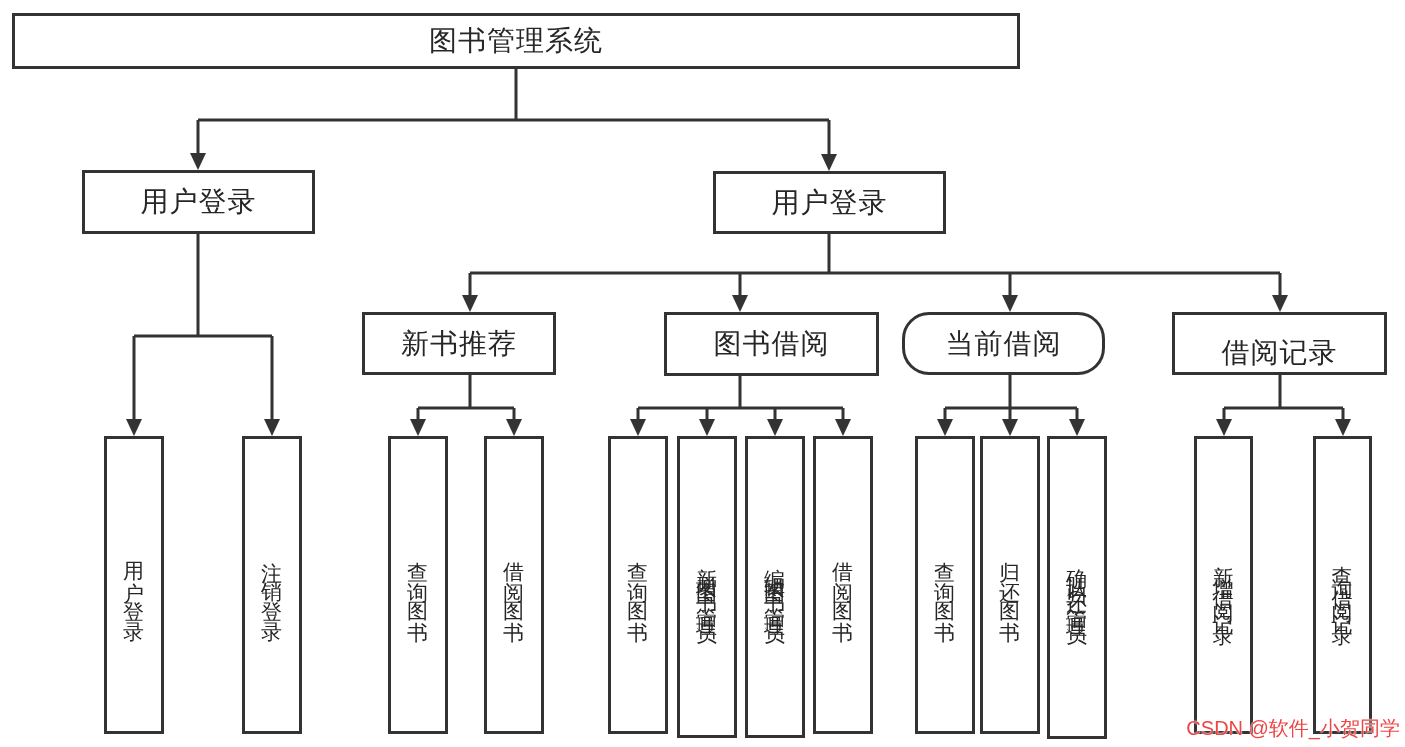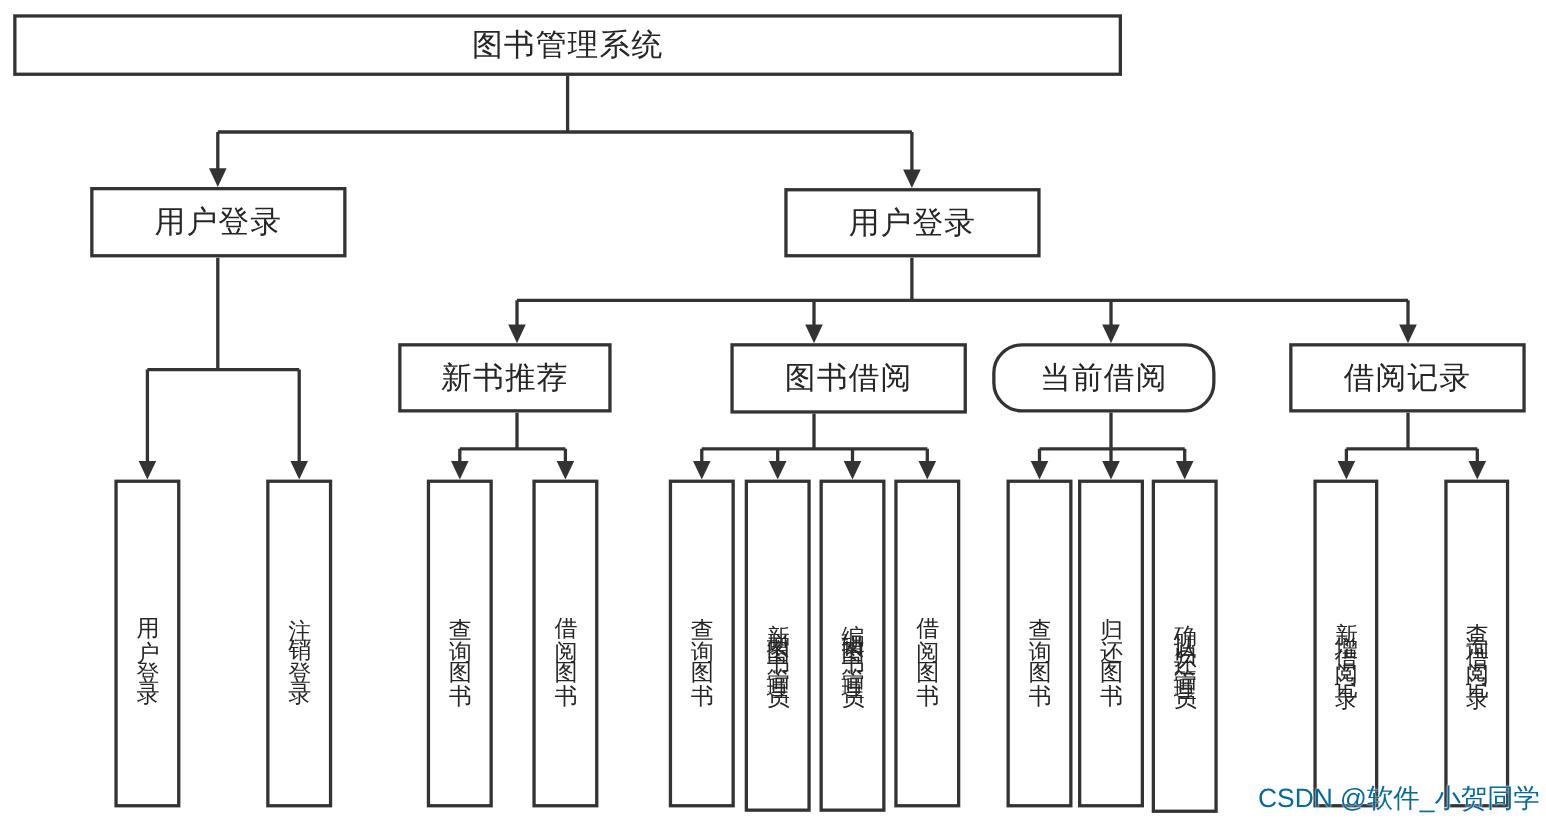--- a/index.html
+++ b/index.html
@@ -31,22 +31,22 @@
     font-size: 21px;
     line-height: 1;
   }
   .v-wide  { letter-spacing: 20px; }
   .v-mid   { letter-spacing: 12px; }
   .v-tight { letter-spacing: 8px;  }
   .watermark {
     position: absolute;
     right: 5px; bottom: 5px;
     z-index: 3;
-    font-size: 24px;
-    color: #0369a1;
+    font-size: 20px;
+    color: #ef4444;
     text-shadow: 0 0 2px #ffffff, 0 0 1px #ffffff;
     white-space: nowrap;
   }
 </style>
 </head>
 <body>
 
 <svg id="lines" width="1405" height="747" viewBox="0 0 1405 747">
   <g stroke="#333333" stroke-width="3" fill="none">
 
@@ -100,21 +100,21 @@
 
 <div class="node" style="left:362px; top:312px; width:194px; height:63px;">
   <span class="h-label">新书推荐</span>
 </div>
 <div class="node" style="left:632px; top:312px; width:215px; height:64px;margin-left:32px;">
   <span class="h-label">图书借阅</span>
 </div>
 <div class="node" style="left:902px; top:312px; width:203px; height:63px;border-radius:27px;">
   <span class="h-label">当前借阅</span>
 </div>
-<div class="node" style="left:1172px; top:312px; width:215px; height:63px;">
+<div class="node" style="left:1172px; top:312px; width:215px; height:63px;align-items:flex-end;">
   <span class="h-label">借阅记录</span>
 </div>
 
 <div class="node leaf" style="left:104px; top:436px; width:60px; height:298px;">
   <span class="v-text v-wide">用户登录</span>
 </div>
 <div class="node leaf" style="left:242px; top:436px; width:60px; height:298px;">
   <span class="v-text v-wide">注销登录</span>
 </div>
 

